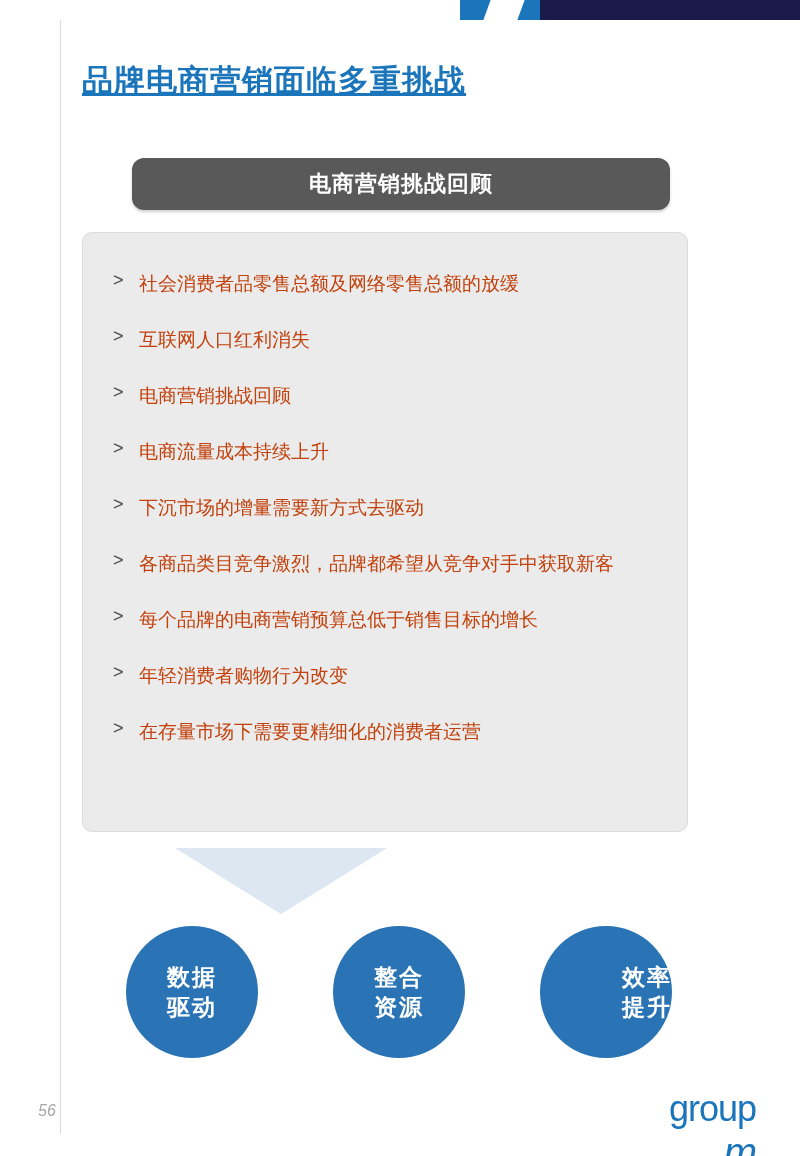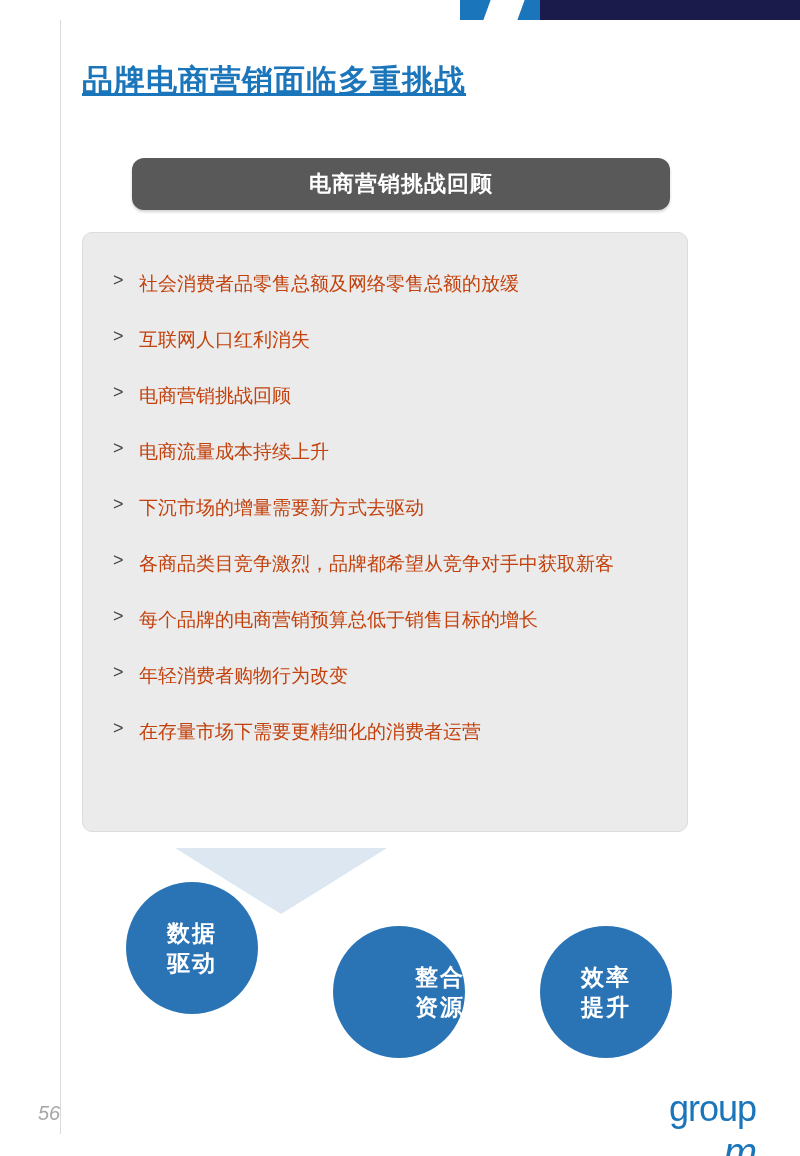--- a/index.html
+++ b/index.html
@@ -133,30 +133,30 @@
     color: #ffffff;
     display: flex;
     flex-direction: column;
     align-items: center;
     justify-content: center;
     font-size: 23px;
     font-weight: bold;
     line-height: 30px;
     letter-spacing: 2px;
   }
-  .circle-1 { top: 882px; left: 126px; }
-  .circle-2 { top: 926px; left: 333px; align-items: flex-end; }
-  .circle-3 { top: 926px; left: 540px; }
+  .circle-1 { top: 926px; left: 126px; }
+  .circle-2 { top: 926px; left: 333px; }
+  .circle-3 { top: 926px; left: 540px; align-items: flex-end; }
 
   
   .page-number {
     position: absolute;
     left: 38px;
     top: 1102px;
-    font-size: 20px;
+    font-size: 16px;
     font-style: italic;
     color: #a6a6a6;
   }
   .logo {
     position: absolute;
     right: 44px;
     top: 1088px;
     font-size: 36px;
     color: #1b75bb;
     letter-spacing: -1px;

